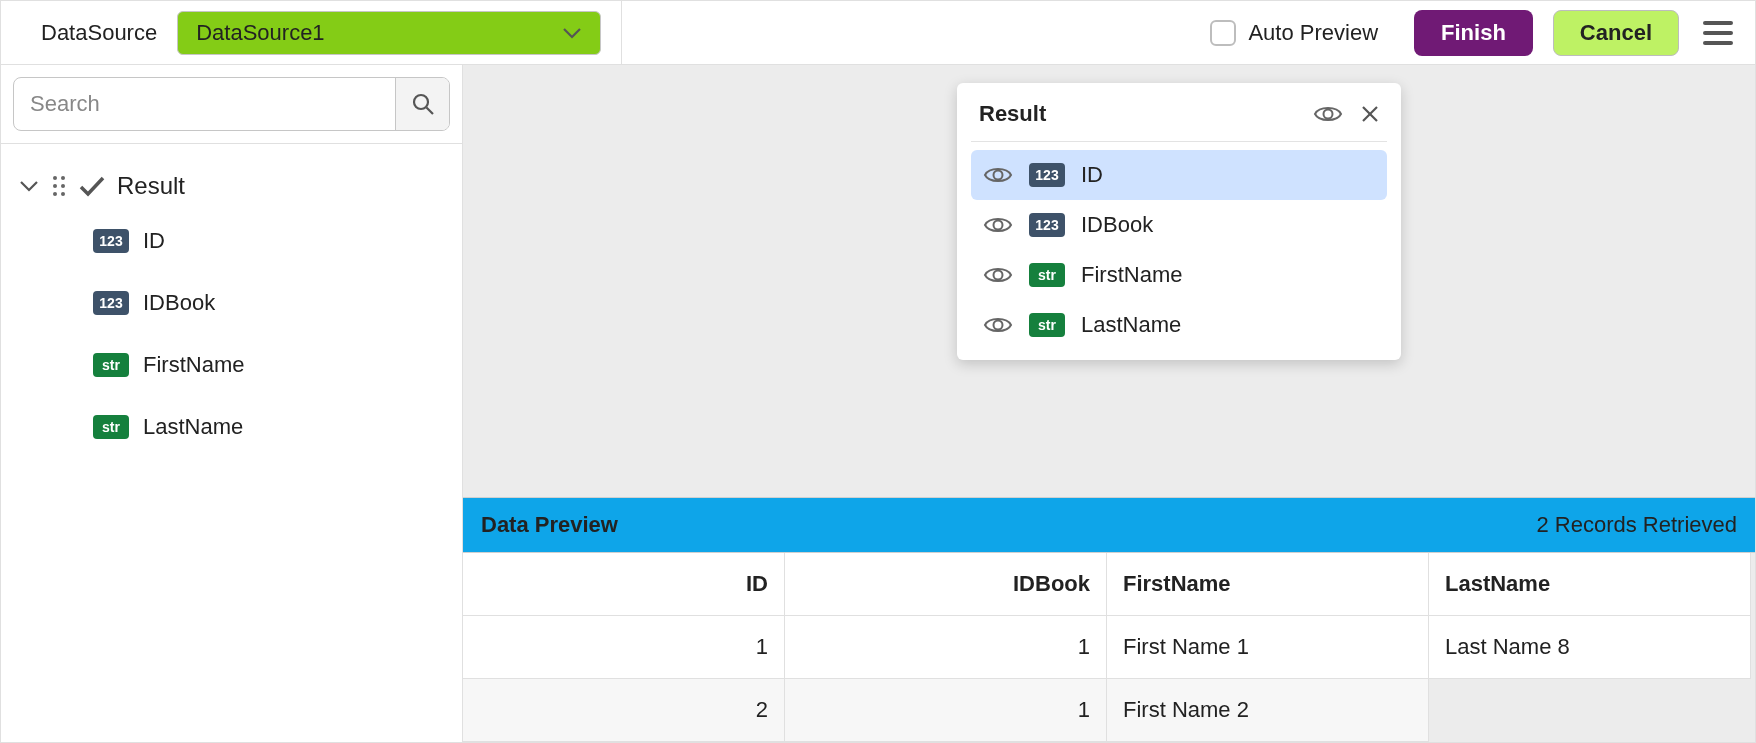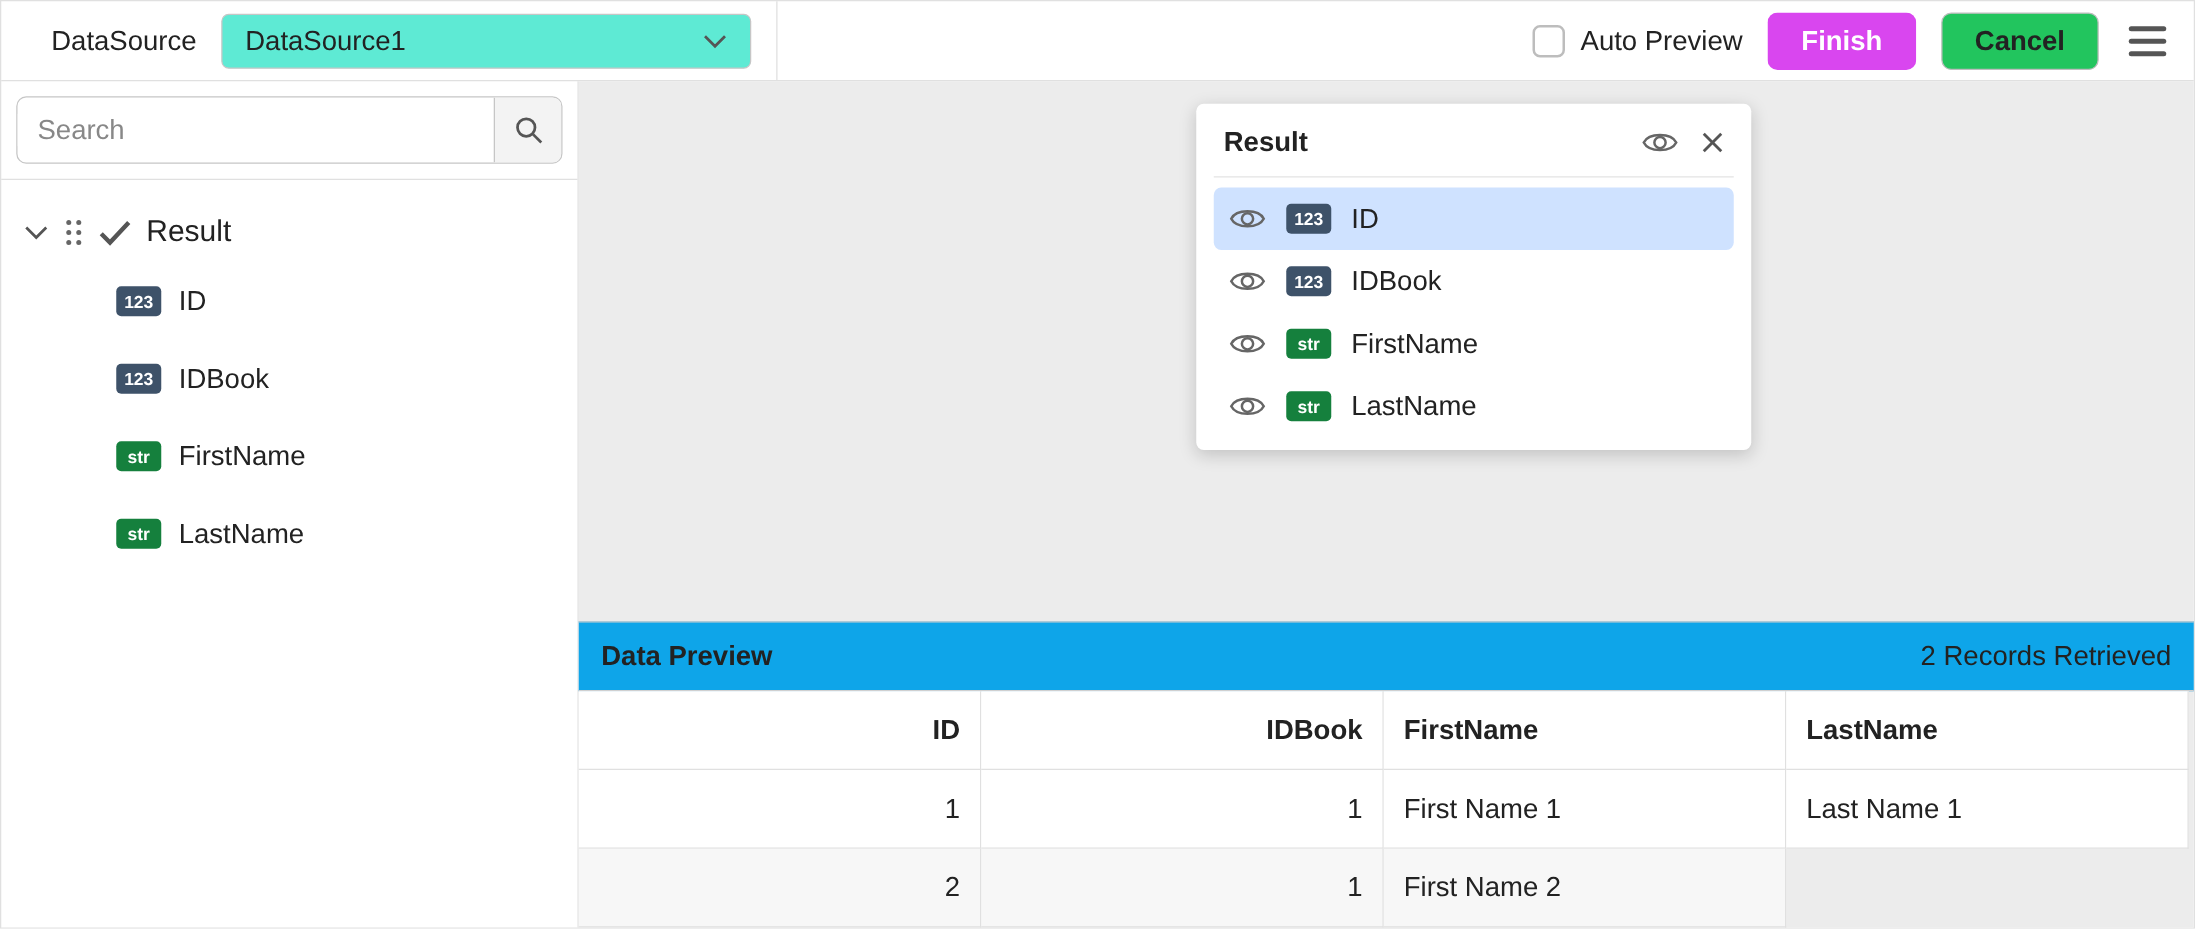--- a/index.html
+++ b/index.html
@@ -45,42 +45,42 @@
   .ds-label { font-size: 22px; padding-left: 20px; }
   .select {
     flex: 1;
     display: flex;
     align-items: center;
     justify-content: space-between;
     height: 44px;
     padding: 0 18px;
     border: 1px solid #c6c6c6;
     border-radius: 6px;
-    background: #5eead4;
+    background: #84cc16;
     cursor: pointer;
   }
   .checkbox-wrap { display: flex; align-items: center; gap: 12px; cursor: pointer; }
   .checkbox {
     width: 26px; height: 26px;
     border: 2px solid #bdbdbd;
     border-radius: 6px;
     background: #fff;
   }
   .btn {
     height: 46px;
     padding: 0 26px;
     border-radius: 8px;
     font-size: 22px;
     font-weight: 600;
     cursor: pointer;
     border: 1px solid transparent;
     display: flex; align-items: center;
   }
-  .btn-primary { background: #d946ef; color: #fff; }
-  .btn-secondary { background: #22c55e; color: #222; border: 1px solid #bdbdbd; }
+  .btn-primary { background: #701a75; color: #fff; margin-left: 16px; }
+  .btn-secondary { background: #bef264; color: #222; border: 1px solid #bdbdbd; }
   .hamburger { display: flex; flex-direction: column; gap: 6px; cursor: pointer; padding: 6px 4px;}
   .hamburger span { display:block; width: 30px; height: 4px; background: #555; border-radius: 2px; }
 
   
   .body {
     flex: 1;
     display: flex;
     min-height: 0;
   }
   .sidebar {
@@ -346,20 +346,20 @@
         <span style="font-weight:400">2 Records Retrieved</span>
       </div>
       <div class="grid" id="data-grid">
           <div class="cell th num">ID</div>
           <div class="cell th num">IDBook</div>
           <div class="cell th">FirstName</div>
           <div class="cell th">LastName</div>
           <div class="cell num">1</div>
           <div class="cell num">1</div>
           <div class="cell">First Name 1</div>
-          <div class="cell">Last Name 1</div>
+          <div class="cell">Last Name 8</div>
           <div class="cell num row-alt">2</div>
           <div class="cell num row-alt">1</div>
           <div class="cell row-alt">First Name 2</div>
         </div>
     </div>
   </div>
 </div>
 
 </body></html>

